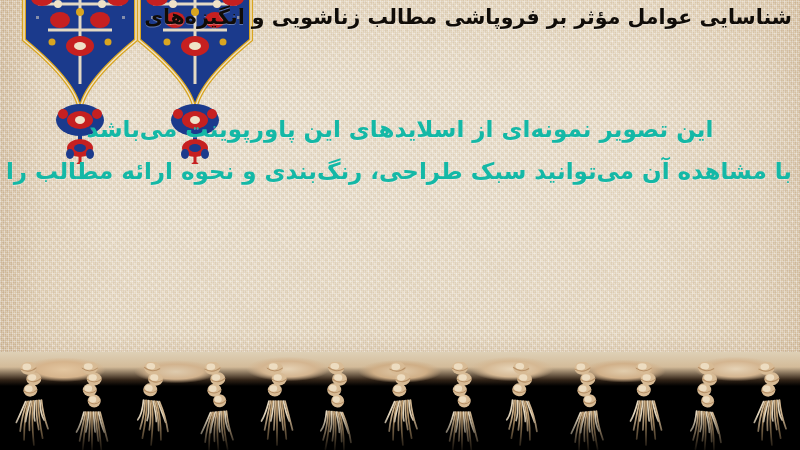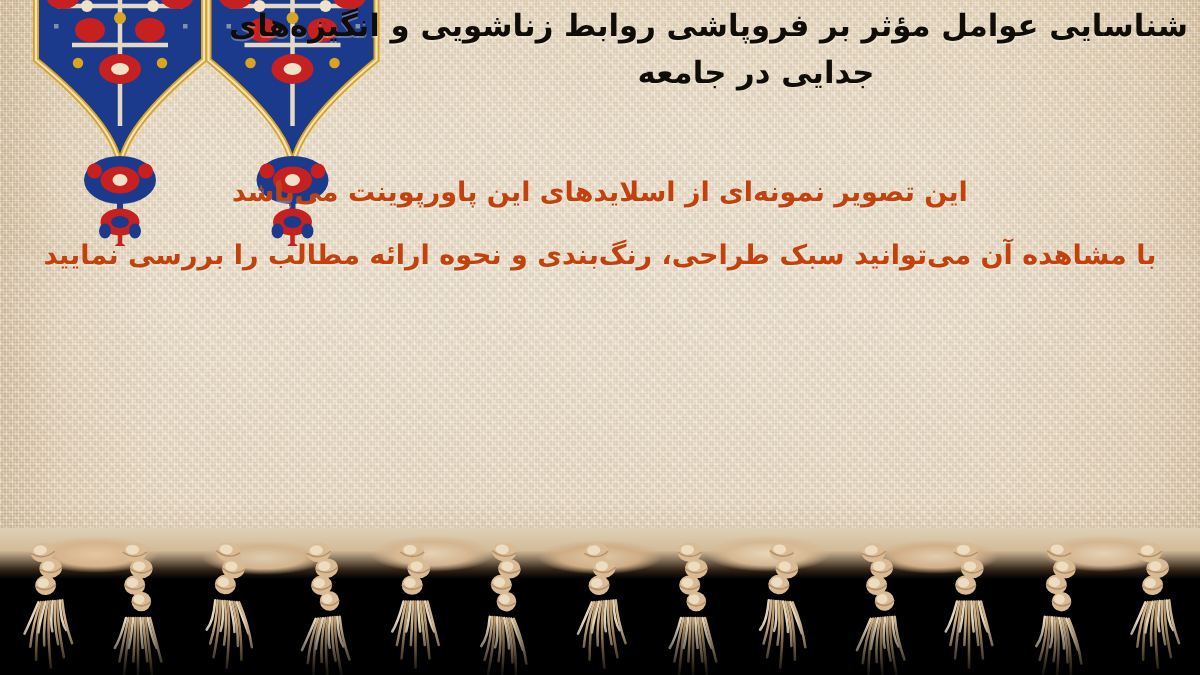--- a/index.html
+++ b/index.html
@@ -124,23 +124,23 @@
 
   .body-block {
     position: absolute;
     right: 8px;
     top: 108px;
     width: 784px;
     direction: rtl;
     text-align: center;
   }
   .body-line {
-    font-size: 18px;
+    font-size: 23px;
     font-weight: 700;
-    color: #c2410c;
+    color: #14b8a6;
     line-height: 42px;
     text-shadow: 0 1px 0 rgba(255,255,255,0.28);
     white-space: nowrap;
   }
 
   
   .fringe-band {
     position: absolute;
     left: 0;
     top: 352px;
@@ -351,22 +351,21 @@
         <ellipse cx="0" cy="44" rx="6" ry="4" fill="#1b3a8c"></ellipse>
         <ellipse cx="-10" cy="50" rx="4" ry="5" fill="#1b3a8c"></ellipse>
         <ellipse cx="10" cy="50" rx="4" ry="5" fill="#1b3a8c"></ellipse>
         <rect x="-1.5" y="52" width="3" height="8" fill="#c62020"></rect>
         <circle cx="0" cy="62" r="4" fill="#c62020"></circle>
       </g>
     </svg>
   </div>
 
   <div class="title-block">
-    <div class="title-line l1">شناسایی عوامل مؤثر بر فروپاشی روابط زناشویی و انگیزه‌های</div>
-    <div class="title-line l2">جدایی در جامعه</div>
+    <div class="title-line l1">شناسایی عوامل مؤثر بر فروپاشی مطالب زناشویی و انگیزه‌های</div>
   </div>
 
   <div class="body-block">
     <div class="body-line">این تصویر نمونه‌ای از اسلایدهای این پاورپوینت می‌باشد</div>
     <div class="body-line">با مشاهده آن می‌توانید سبک طراحی، رنگ‌بندی و نحوه ارائه مطالب را بررسی نمایید</div>
   </div>
 
   <div class="fringe-band">
     <div class="fringe-edge"></div>
     <div id="tassels">

